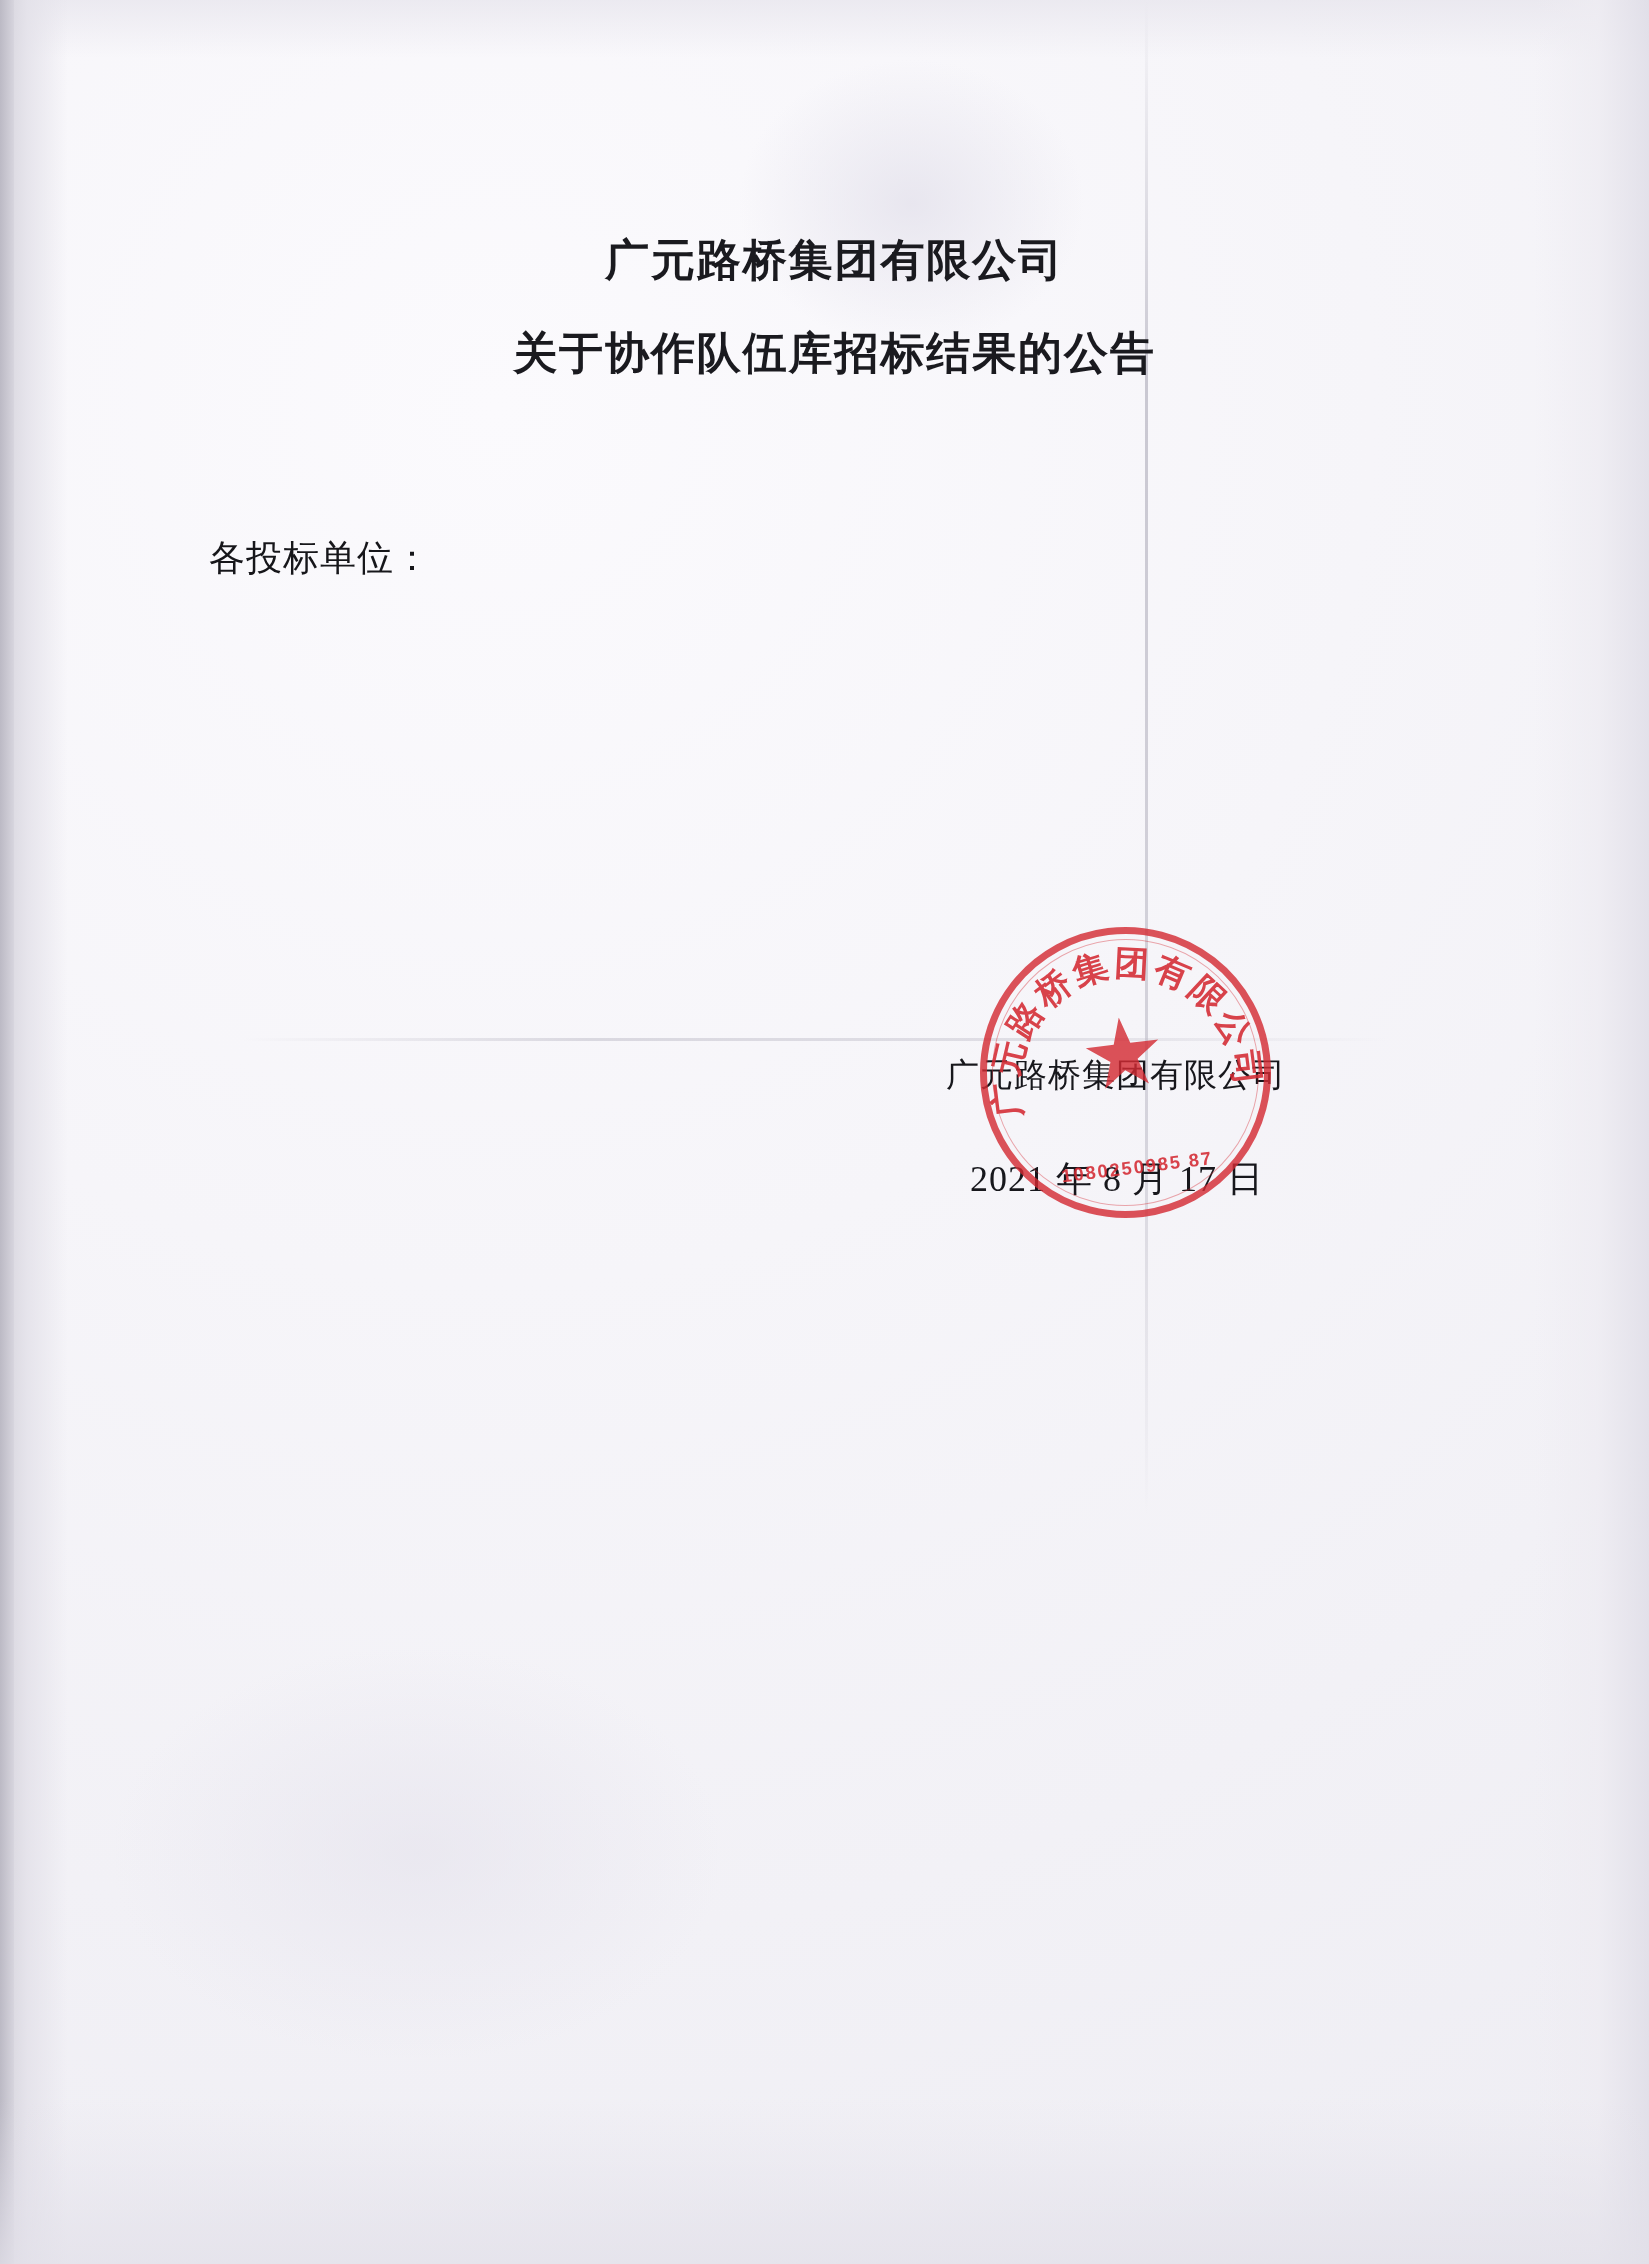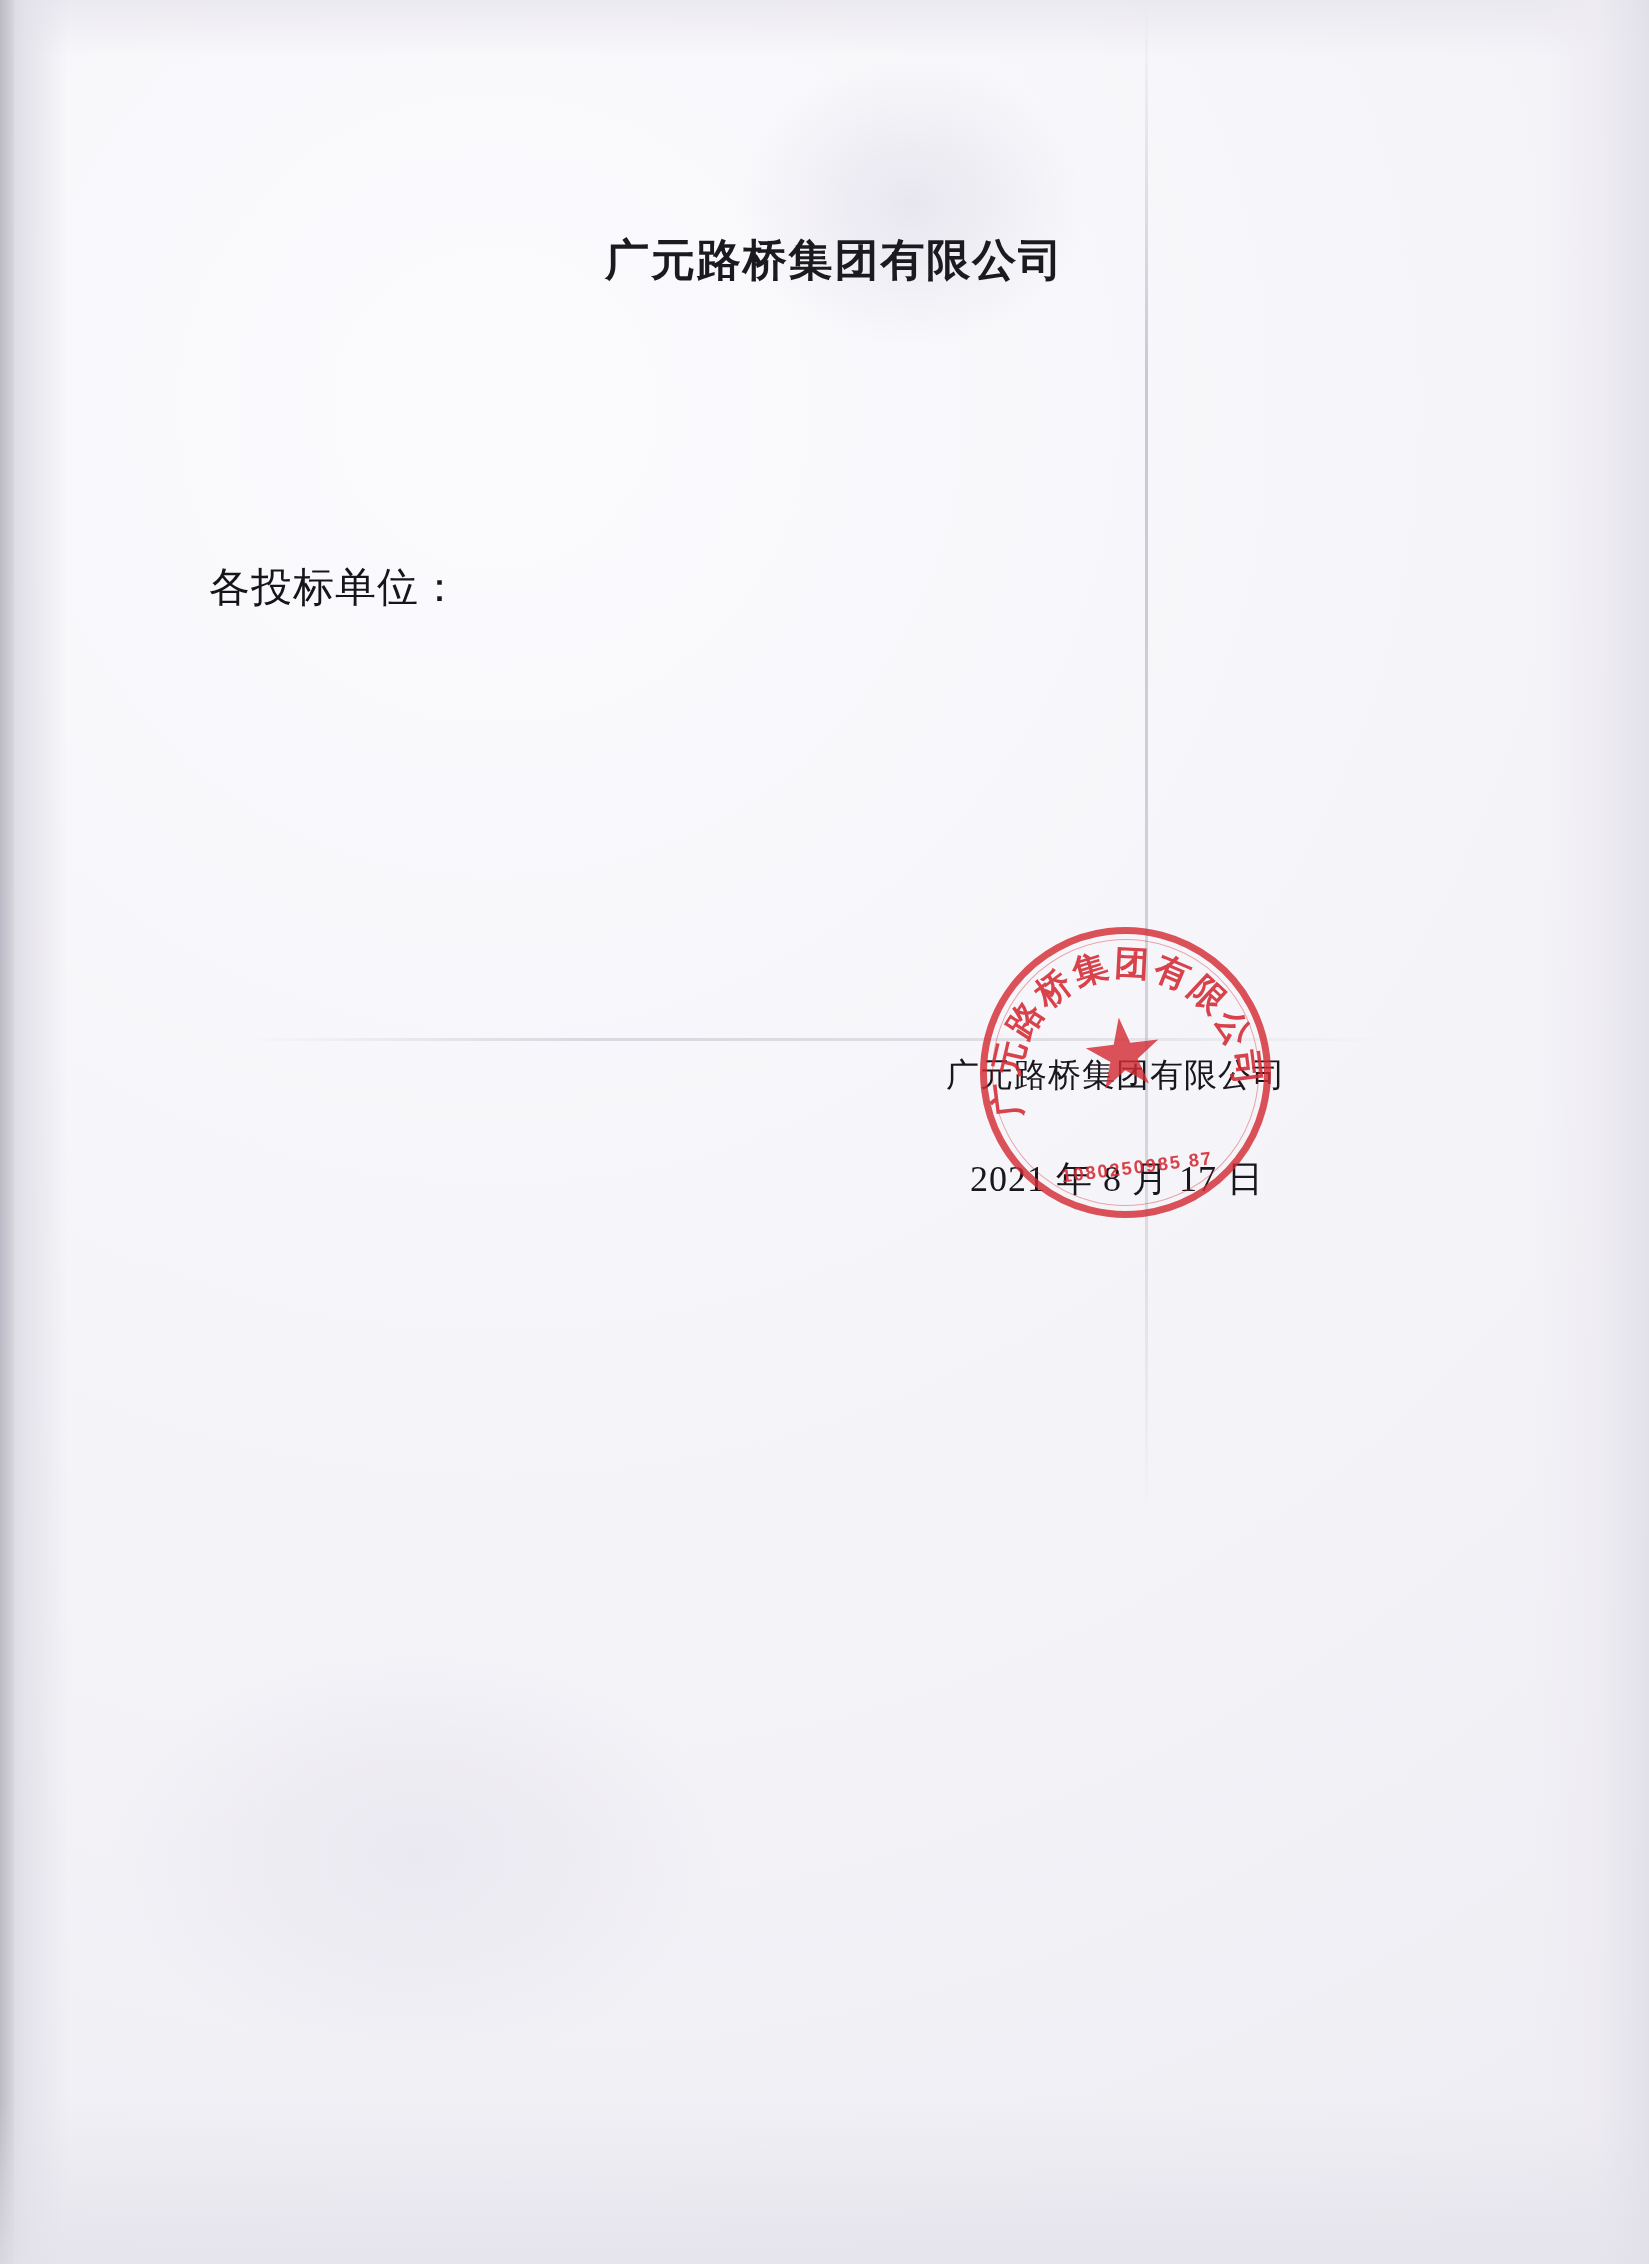--- a/index.html
+++ b/index.html
@@ -102,22 +102,22 @@
     font-size: 44px;
     letter-spacing: 1.9px;
     line-height: 1.0;
   }
   .doc-title-line.line1 { font-size: 44px; }
   .doc-title-line.line2 { font-size: 44px; margin-top: 49px; }
 
   .salutation {
     position: absolute;
     left: 209px;
-    top: 560px;
-    font-size: 41px;
+    top: 534px;
+    font-size: 36px;
     color: #16161a;
     letter-spacing: 1px;
     text-align: right;
   }
 
   .para {
     position: absolute;
     left: 207px;
     top: 631px;
     width: 1232px;
@@ -220,20 +220,21 @@
   <div class="scan-shade shade-bottom"></div>
   <div class="scan-shade blotch-1"></div>
   <div class="scan-shade blotch-2"></div>
   <div class="scan-shade crease-a"></div>
   <div class="scan-shade crease-b"></div>
 
   <div class="doc-body">
 
     <div class="title-block">
       <div class="doc-title-line line1">广元路桥集团有限公司</div>
+      <div class="doc-title-line line2">关于协作队伍库招标结果的公告</div>
     </div>
 
     <div class="salutation">各投标单位：</div>
 
 
     <div class="signature">广元路桥集团有限公司</div>
 
     <div class="sign-date">2021 年 8 月 17 日</div>
 
     <div class="seal">

